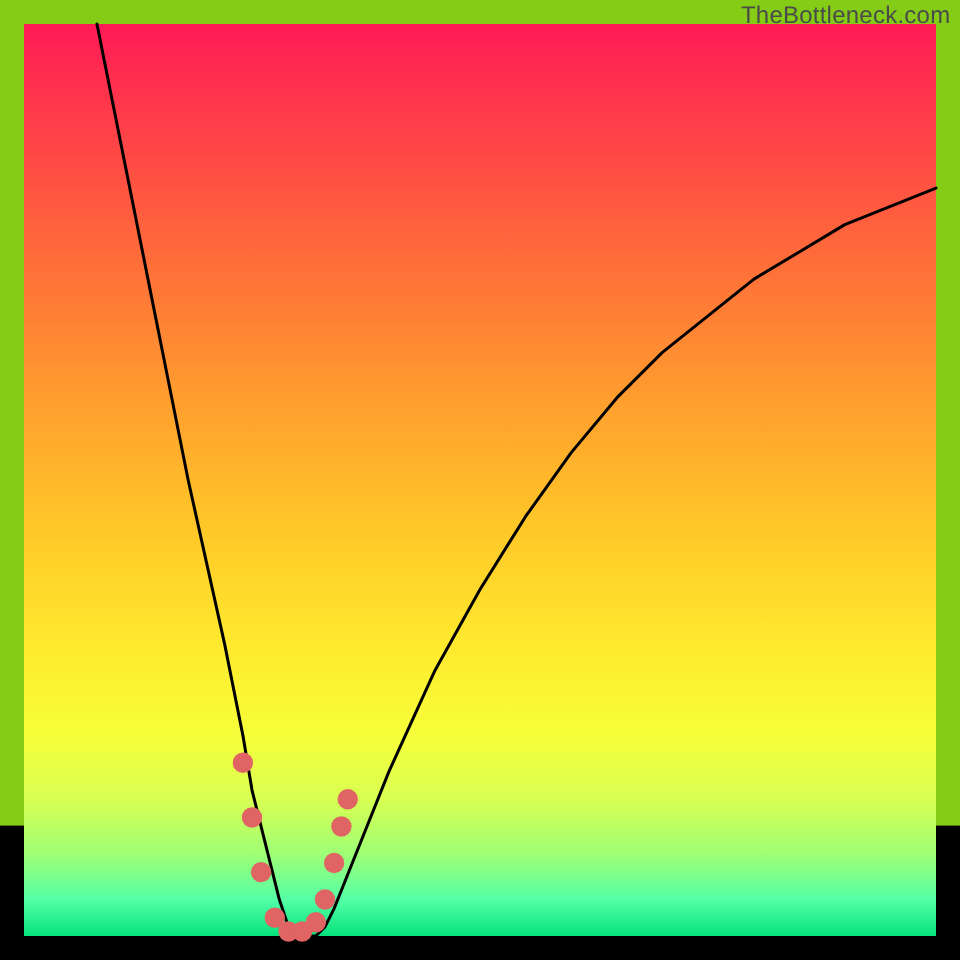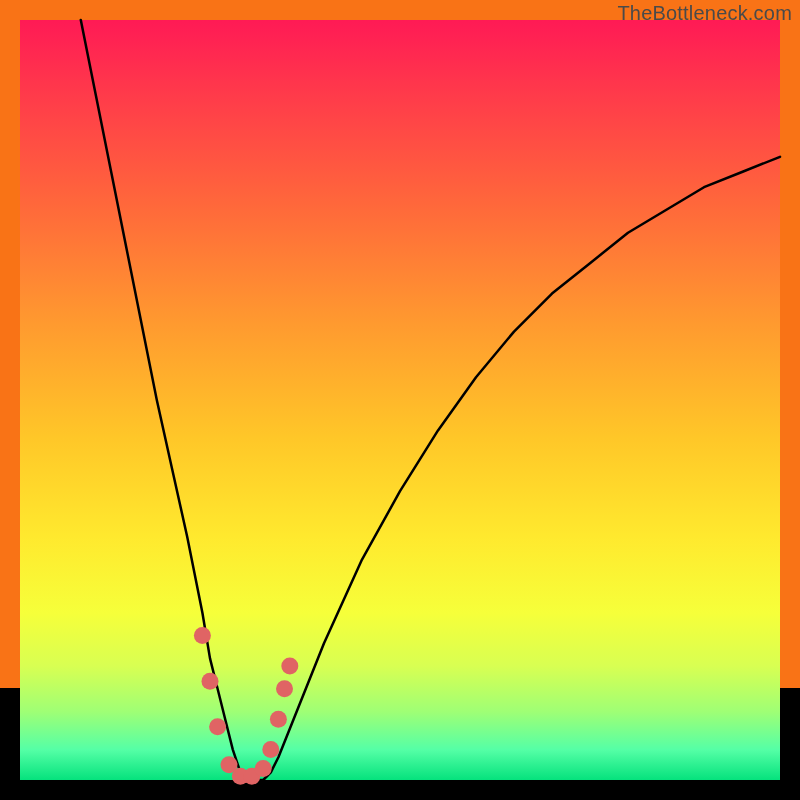--- a/index.html
+++ b/index.html
@@ -10,21 +10,21 @@
     background: #000;
     overflow: hidden;
     font-family: Arial, Helvetica, sans-serif;
   }
   .frame {
     position: absolute;
     left: 0;
     top: 0;
     width: 800px;
     height: 688px;
-    background: #f97316;
+    background: #84cc16;
   }
   .plot {
     position: absolute;
     left: 20px;
     top: 20px;
     width: 760px;
     height: 760px;
     
     background: linear-gradient(to bottom,
       #ff1a55 0%,

